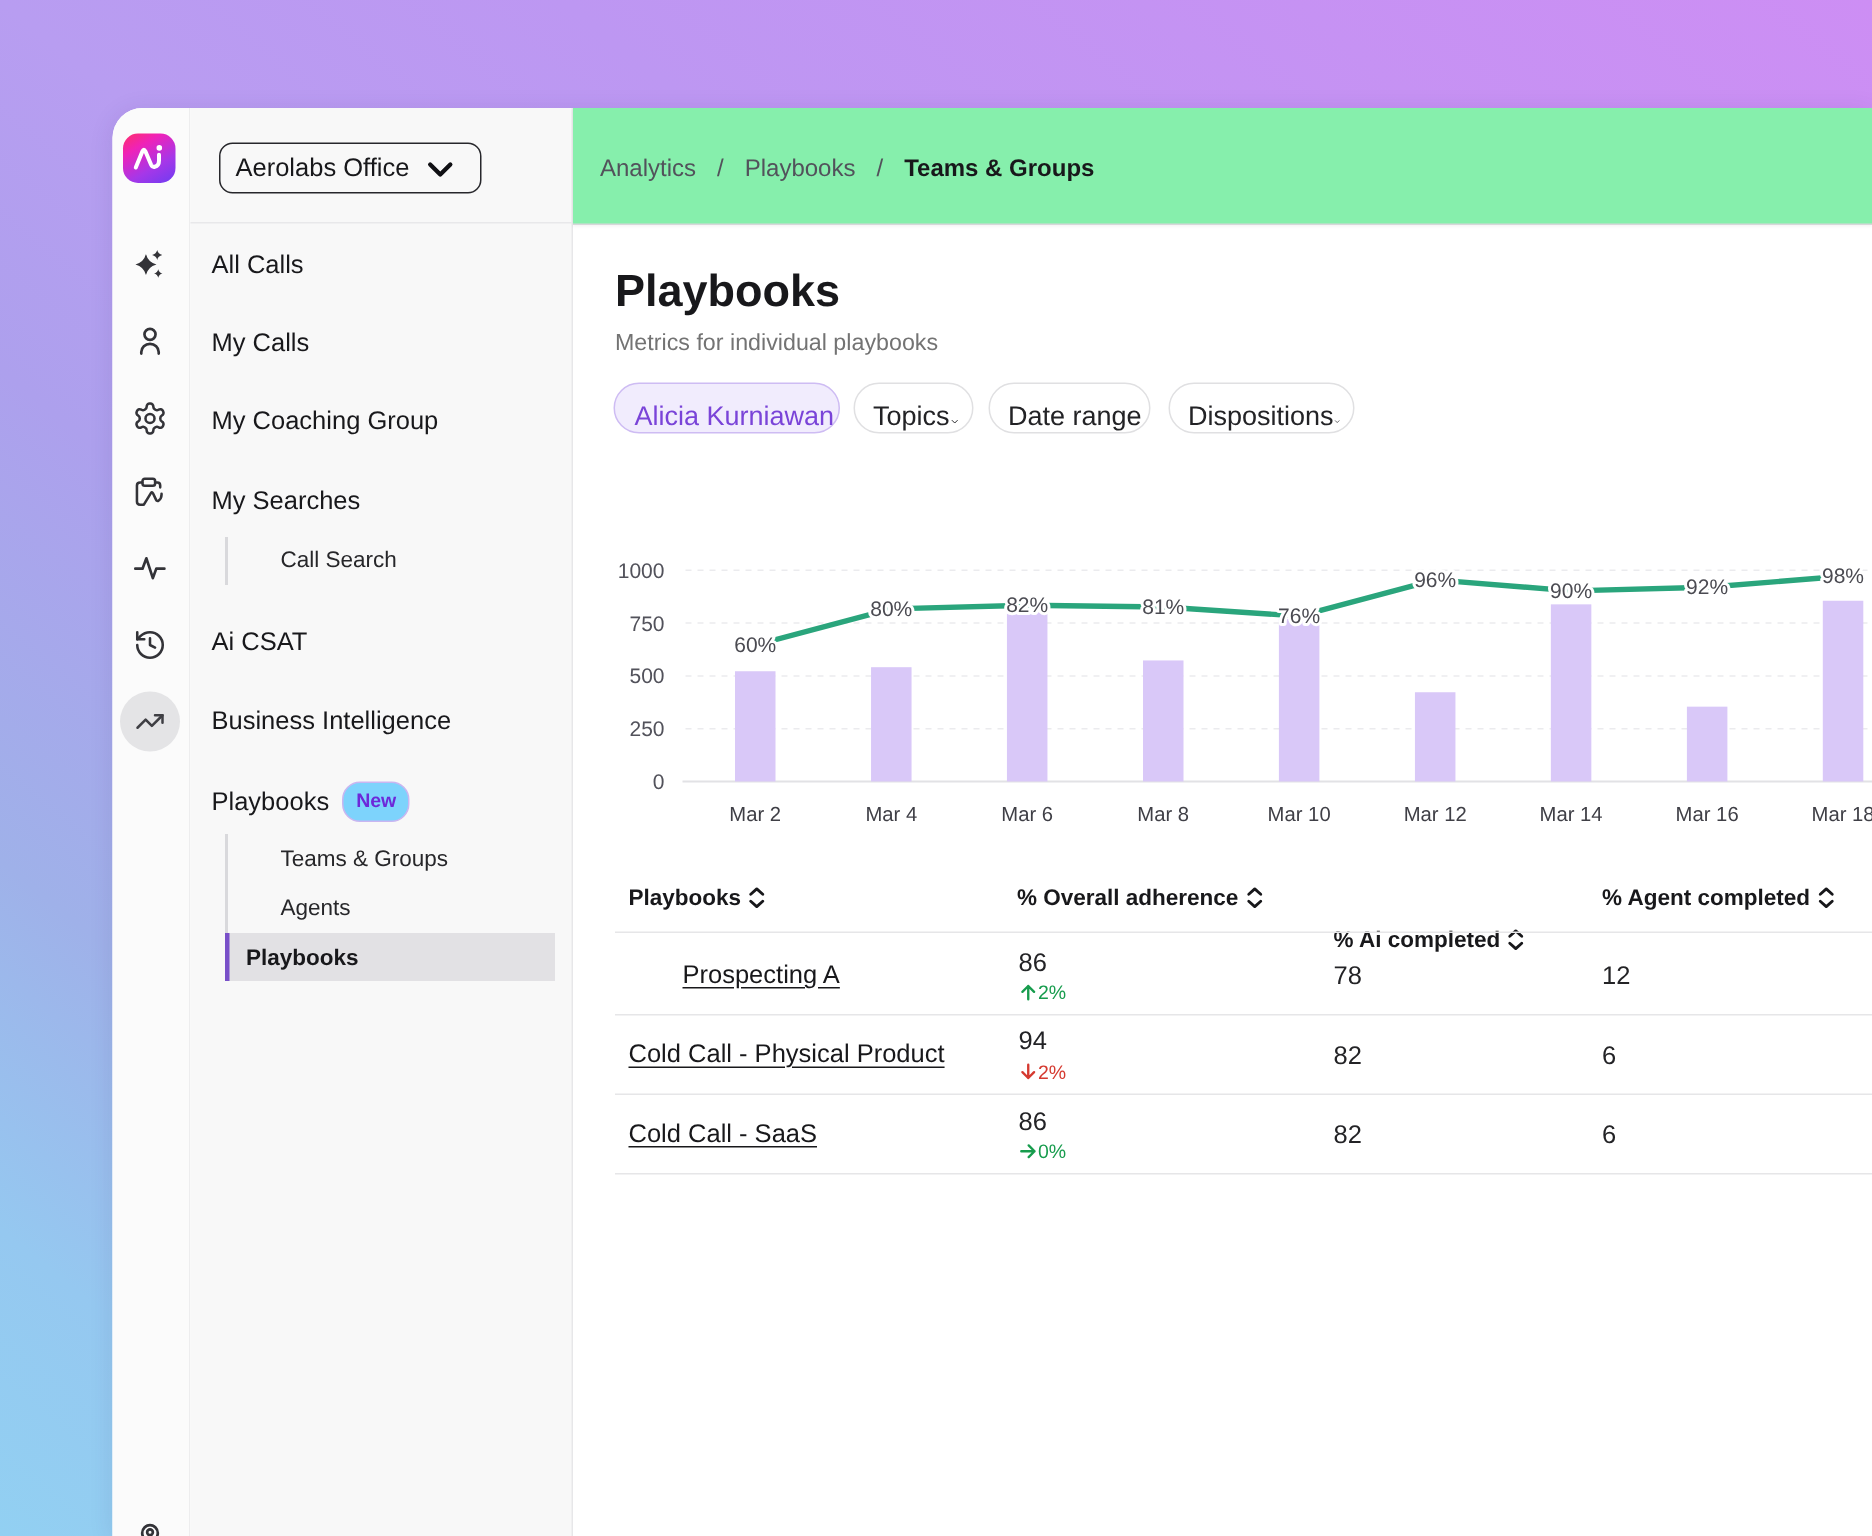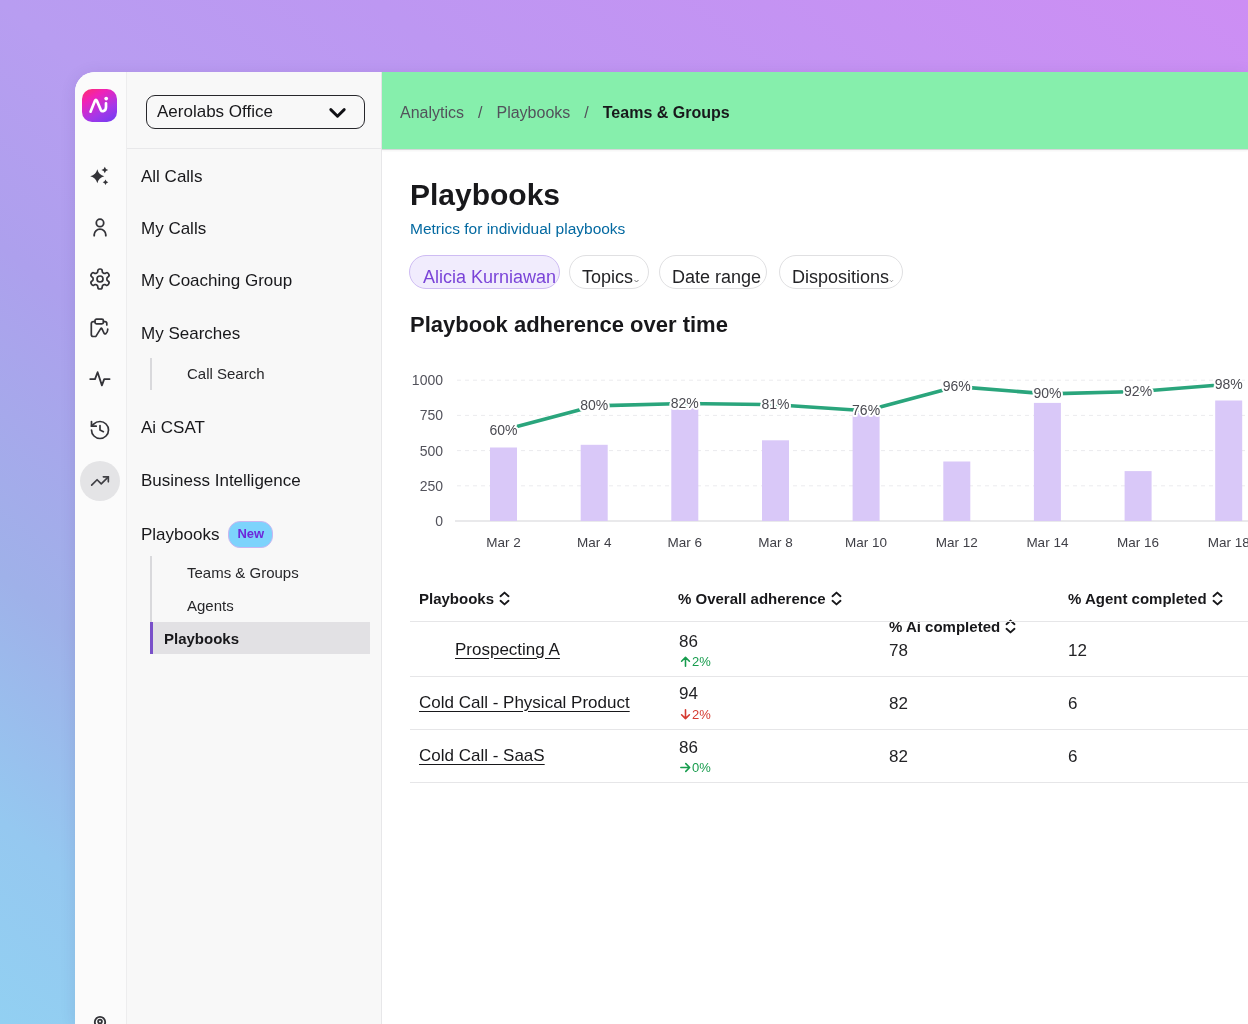--- a/index.html
+++ b/index.html
@@ -27,21 +27,21 @@
   .rcircle {
     position:absolute; left:5px; width:40px; height:40px; border-radius:50%;
     background:#e4e4e6;
   }
   
   .sidebar {
     position:absolute; left:52px; top:0; width:255px; height:100%;
     background:#f8f8f8; border-right:1px solid #e7e7e9;
   }
   .select {
-    position:absolute; left:19px; top:23px; width:219px; height:34px;
+    position:absolute; left:19px; top:23px; width:175px; height:34px;
     border:1.2px solid #27272b; border-radius:9px; background:#f8f8f8;
     font-size:17px; color:#18181b; display:flex; align-items:center; padding:0 10px;
   }
   .select svg { position:absolute; right:15px; }
   .sep { position:absolute; left:0; top:76px; width:100%; height:1px; background:#e8e8ea; }
   .nav { position:absolute; font-size:17px; line-height:20px; color:#18181b; white-space:nowrap; }
   .subnav { position:absolute; font-size:15px; line-height:17px; color:#27272a; white-space:nowrap;margin-left:24px; }
   .vbar { position:absolute; width:2px; background:#d9d9dc; }
   .badge {
     display:inline-block; margin-left:9px; padding:2px 8px 3px; font-size:13px; font-weight:600;
@@ -58,21 +58,21 @@
   .main { position:absolute; left:307px; top:0; right:0; height:100%; background:#fff; }
   .crumbs {
     position:absolute; left:0; top:0; right:0; height:78px;
     background:#86efac; border-bottom:1px solid #d7d7da;
     box-shadow:0 1px 2px rgba(0,0,0,0.05);
     font-size:16px; color:#52525b;
     display:flex; align-items:center; padding-left:18px; padding-top:5px; gap:14px;
   }
   .crumbs b { color:#18181b; font-weight:700; }
   .h1 { position:absolute; left:28px; top:106px; font-size:30px; font-weight:700; color:#18181b; }
-  .h1sub { position:absolute; left:28px; top:148px; font-size:15.5px; color:#0369a1; }
+  .h1sub { position:absolute; left:28px; top:148px; font-size:15.5px; color:#737373; }
   .chips { position:absolute; left:0; top:183px; width:100%; height:34px; }
   .chip {
     position:absolute; height:34px; border-radius:17px; background:#fff; border:1px solid #e0e0e2;
     display:flex; align-items:flex-end; justify-content:space-between; padding:0 8px 0 12px;
     font-size:18px; color:#232326; white-space:nowrap; box-sizing:border-box;
   }
   .chip.purple { background:#f1ecfd; border-color:#cebcf3; color:#7a44d8; padding:0 13px 0 13px; }
   .h2 { position:absolute; left:28px; top:240px; font-size:22px; font-weight:700; color:#18181b; }
   .chart { position:absolute; left:0; top:288px; }
   
@@ -179,21 +179,20 @@
           <svg width="14" height="14" viewBox="0 0 24 24" fill="none" stroke="#232326" stroke-width="2.2" stroke-linecap="round" stroke-linejoin="round">
             <path d="M6 9.5l6 6 6-6"></path>
           </svg>
         </div>
         <div class="chip" style="left:397px; width:124px;">Dispositions
           <svg width="14" height="14" viewBox="0 0 24 24" fill="none" stroke="#232326" stroke-width="2.2" stroke-linecap="round" stroke-linejoin="round">
             <path d="M6 9.5l6 6 6-6"></path>
           </svg>
         </div>
       </div>
-      <div class="h2">Playbook adherence over time</div>
       <svg class="chart" width="866" height="200" viewBox="382 360 866 200">
         <line x1="457" y1="380.2" x2="1248" y2="380.2" stroke="#ebebee" stroke-width="1" stroke-dasharray="4 4"></line>
         <line x1="457" y1="415.4" x2="1248" y2="415.4" stroke="#ebebee" stroke-width="1" stroke-dasharray="4 4"></line>
         <line x1="457" y1="450.6" x2="1248" y2="450.6" stroke="#ebebee" stroke-width="1" stroke-dasharray="4 4"></line>
         <line x1="457" y1="485.8" x2="1248" y2="485.8" stroke="#ebebee" stroke-width="1" stroke-dasharray="4 4"></line>
         <line x1="455" y1="521" x2="1248" y2="521" stroke="#e2e2e5" stroke-width="1.3"></line>
         <text x="443" y="385.2" text-anchor="end" font-size="14" fill="#52525b">1000</text>
         <text x="443" y="420.4" text-anchor="end" font-size="14" fill="#52525b">750</text>
         <text x="443" y="455.6" text-anchor="end" font-size="14" fill="#52525b">500</text>
         <text x="443" y="490.8" text-anchor="end" font-size="14" fill="#52525b">250</text>

